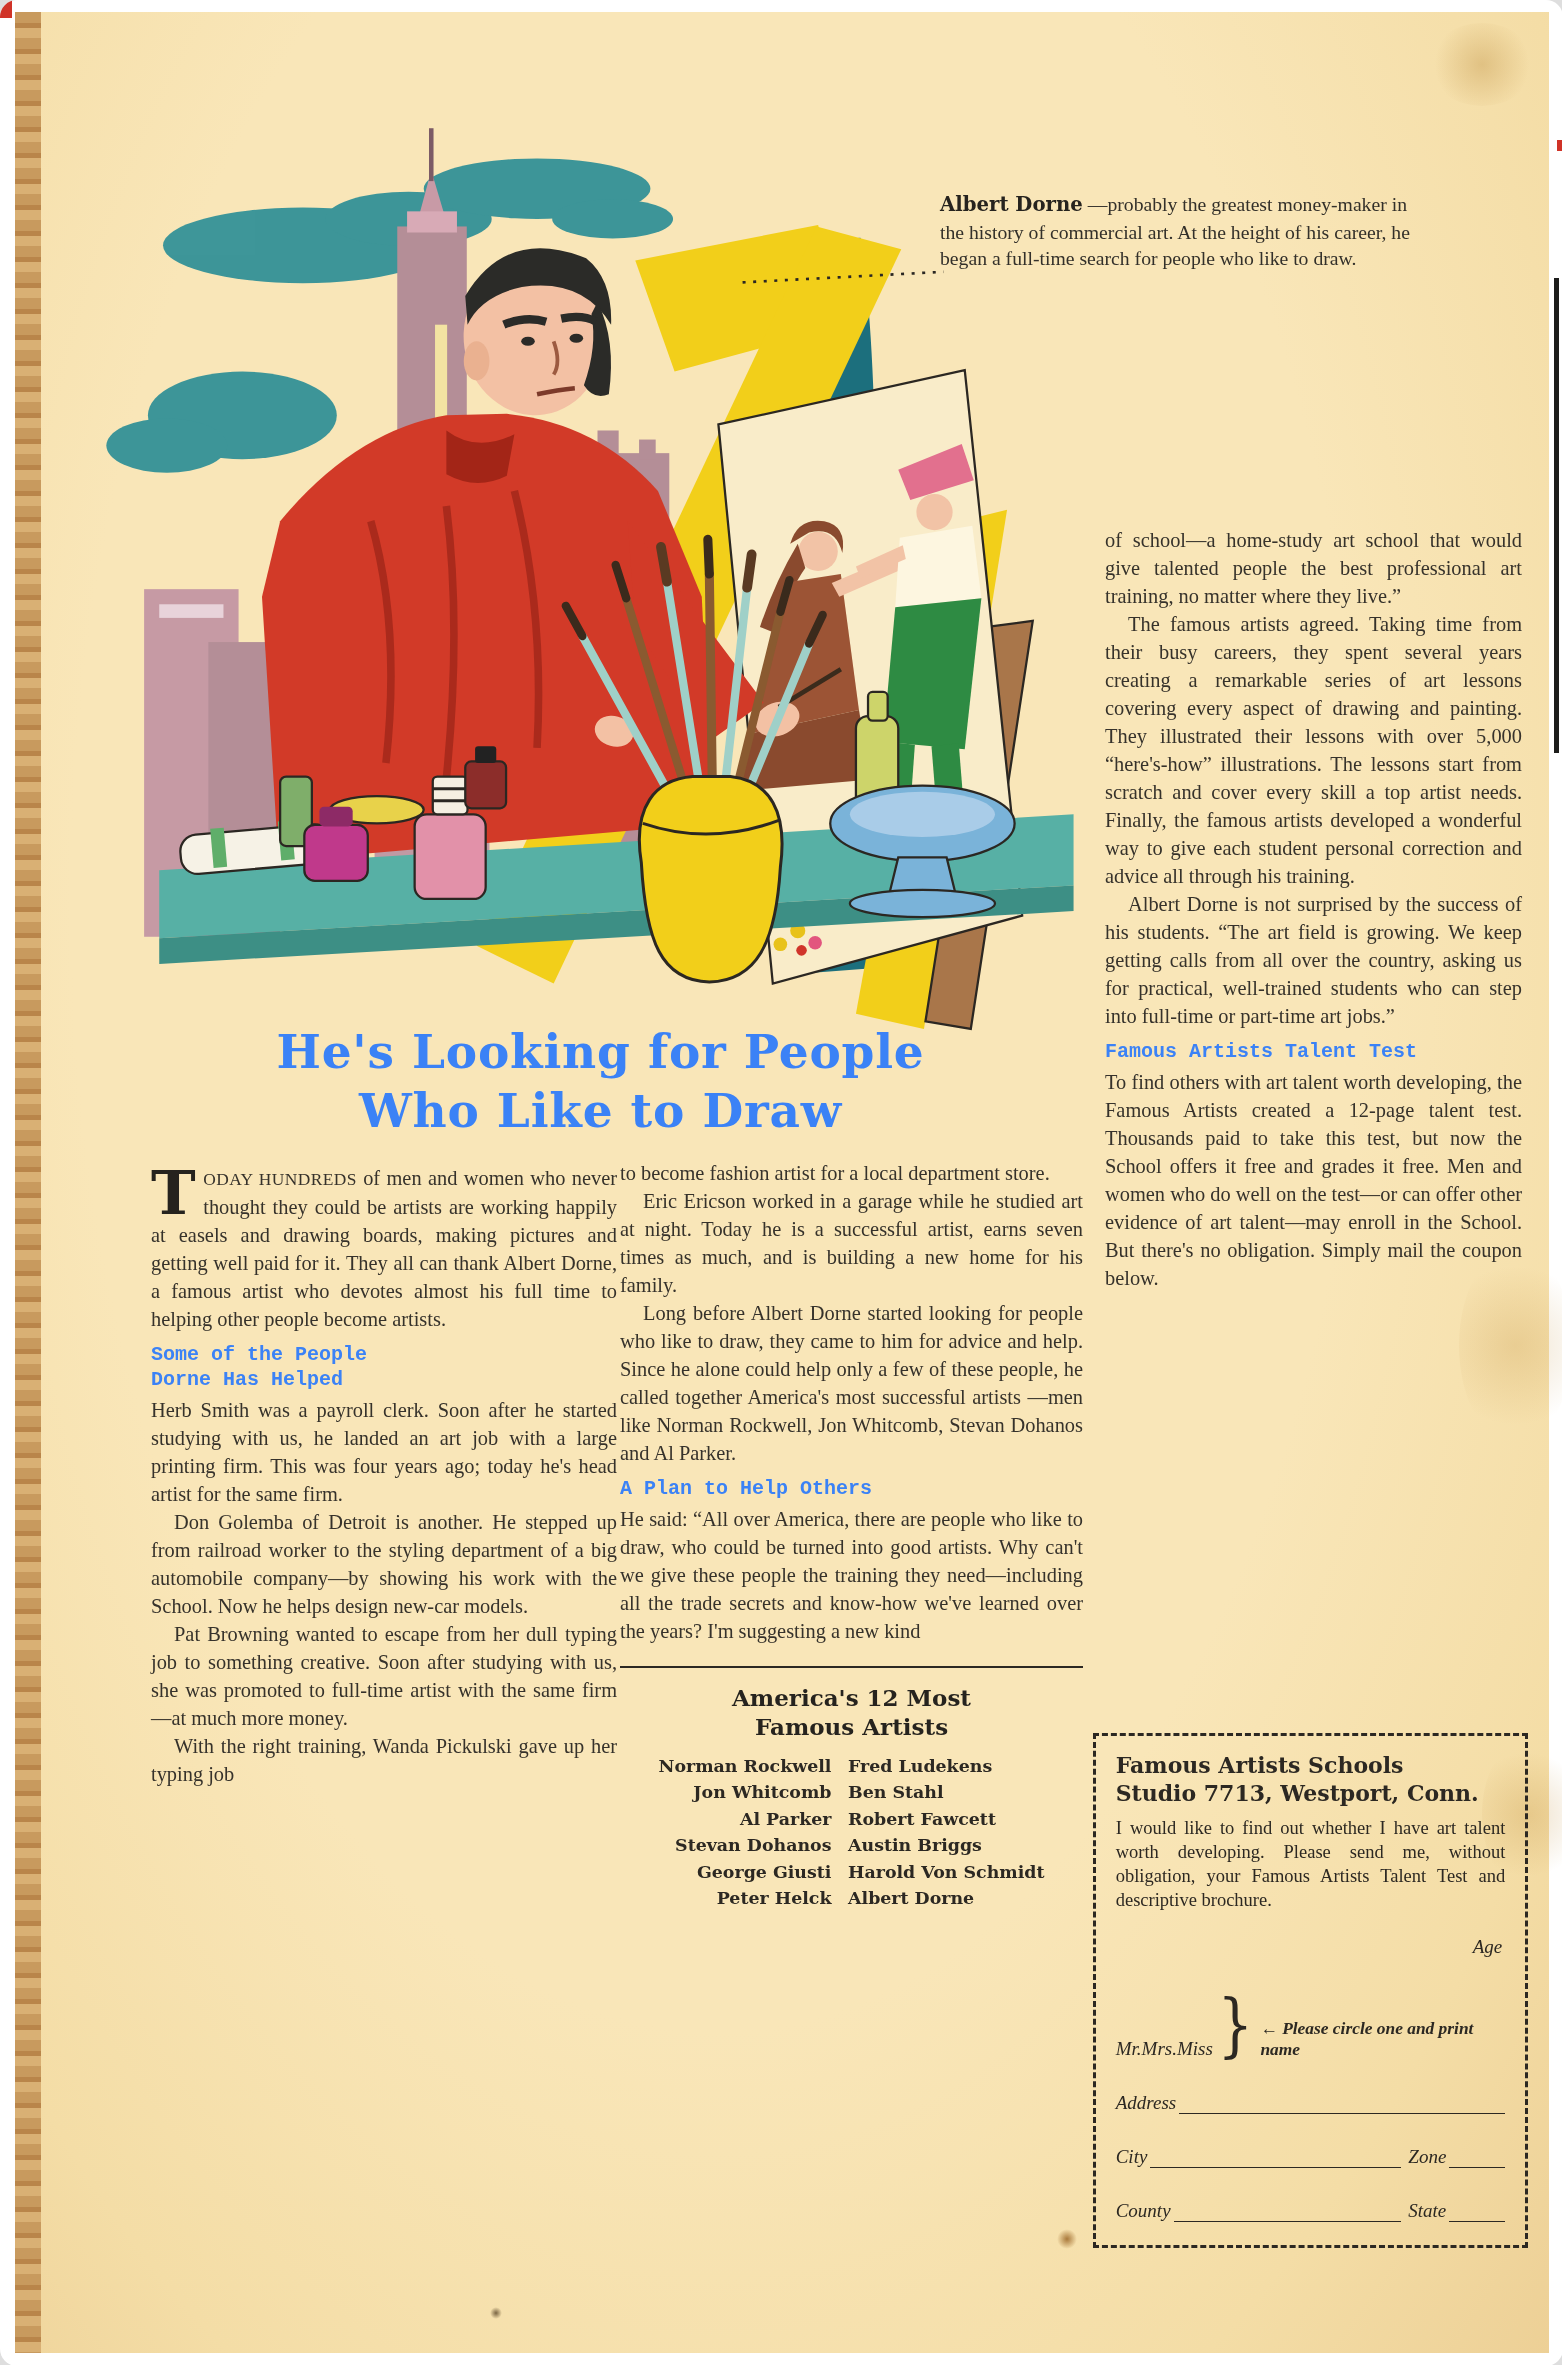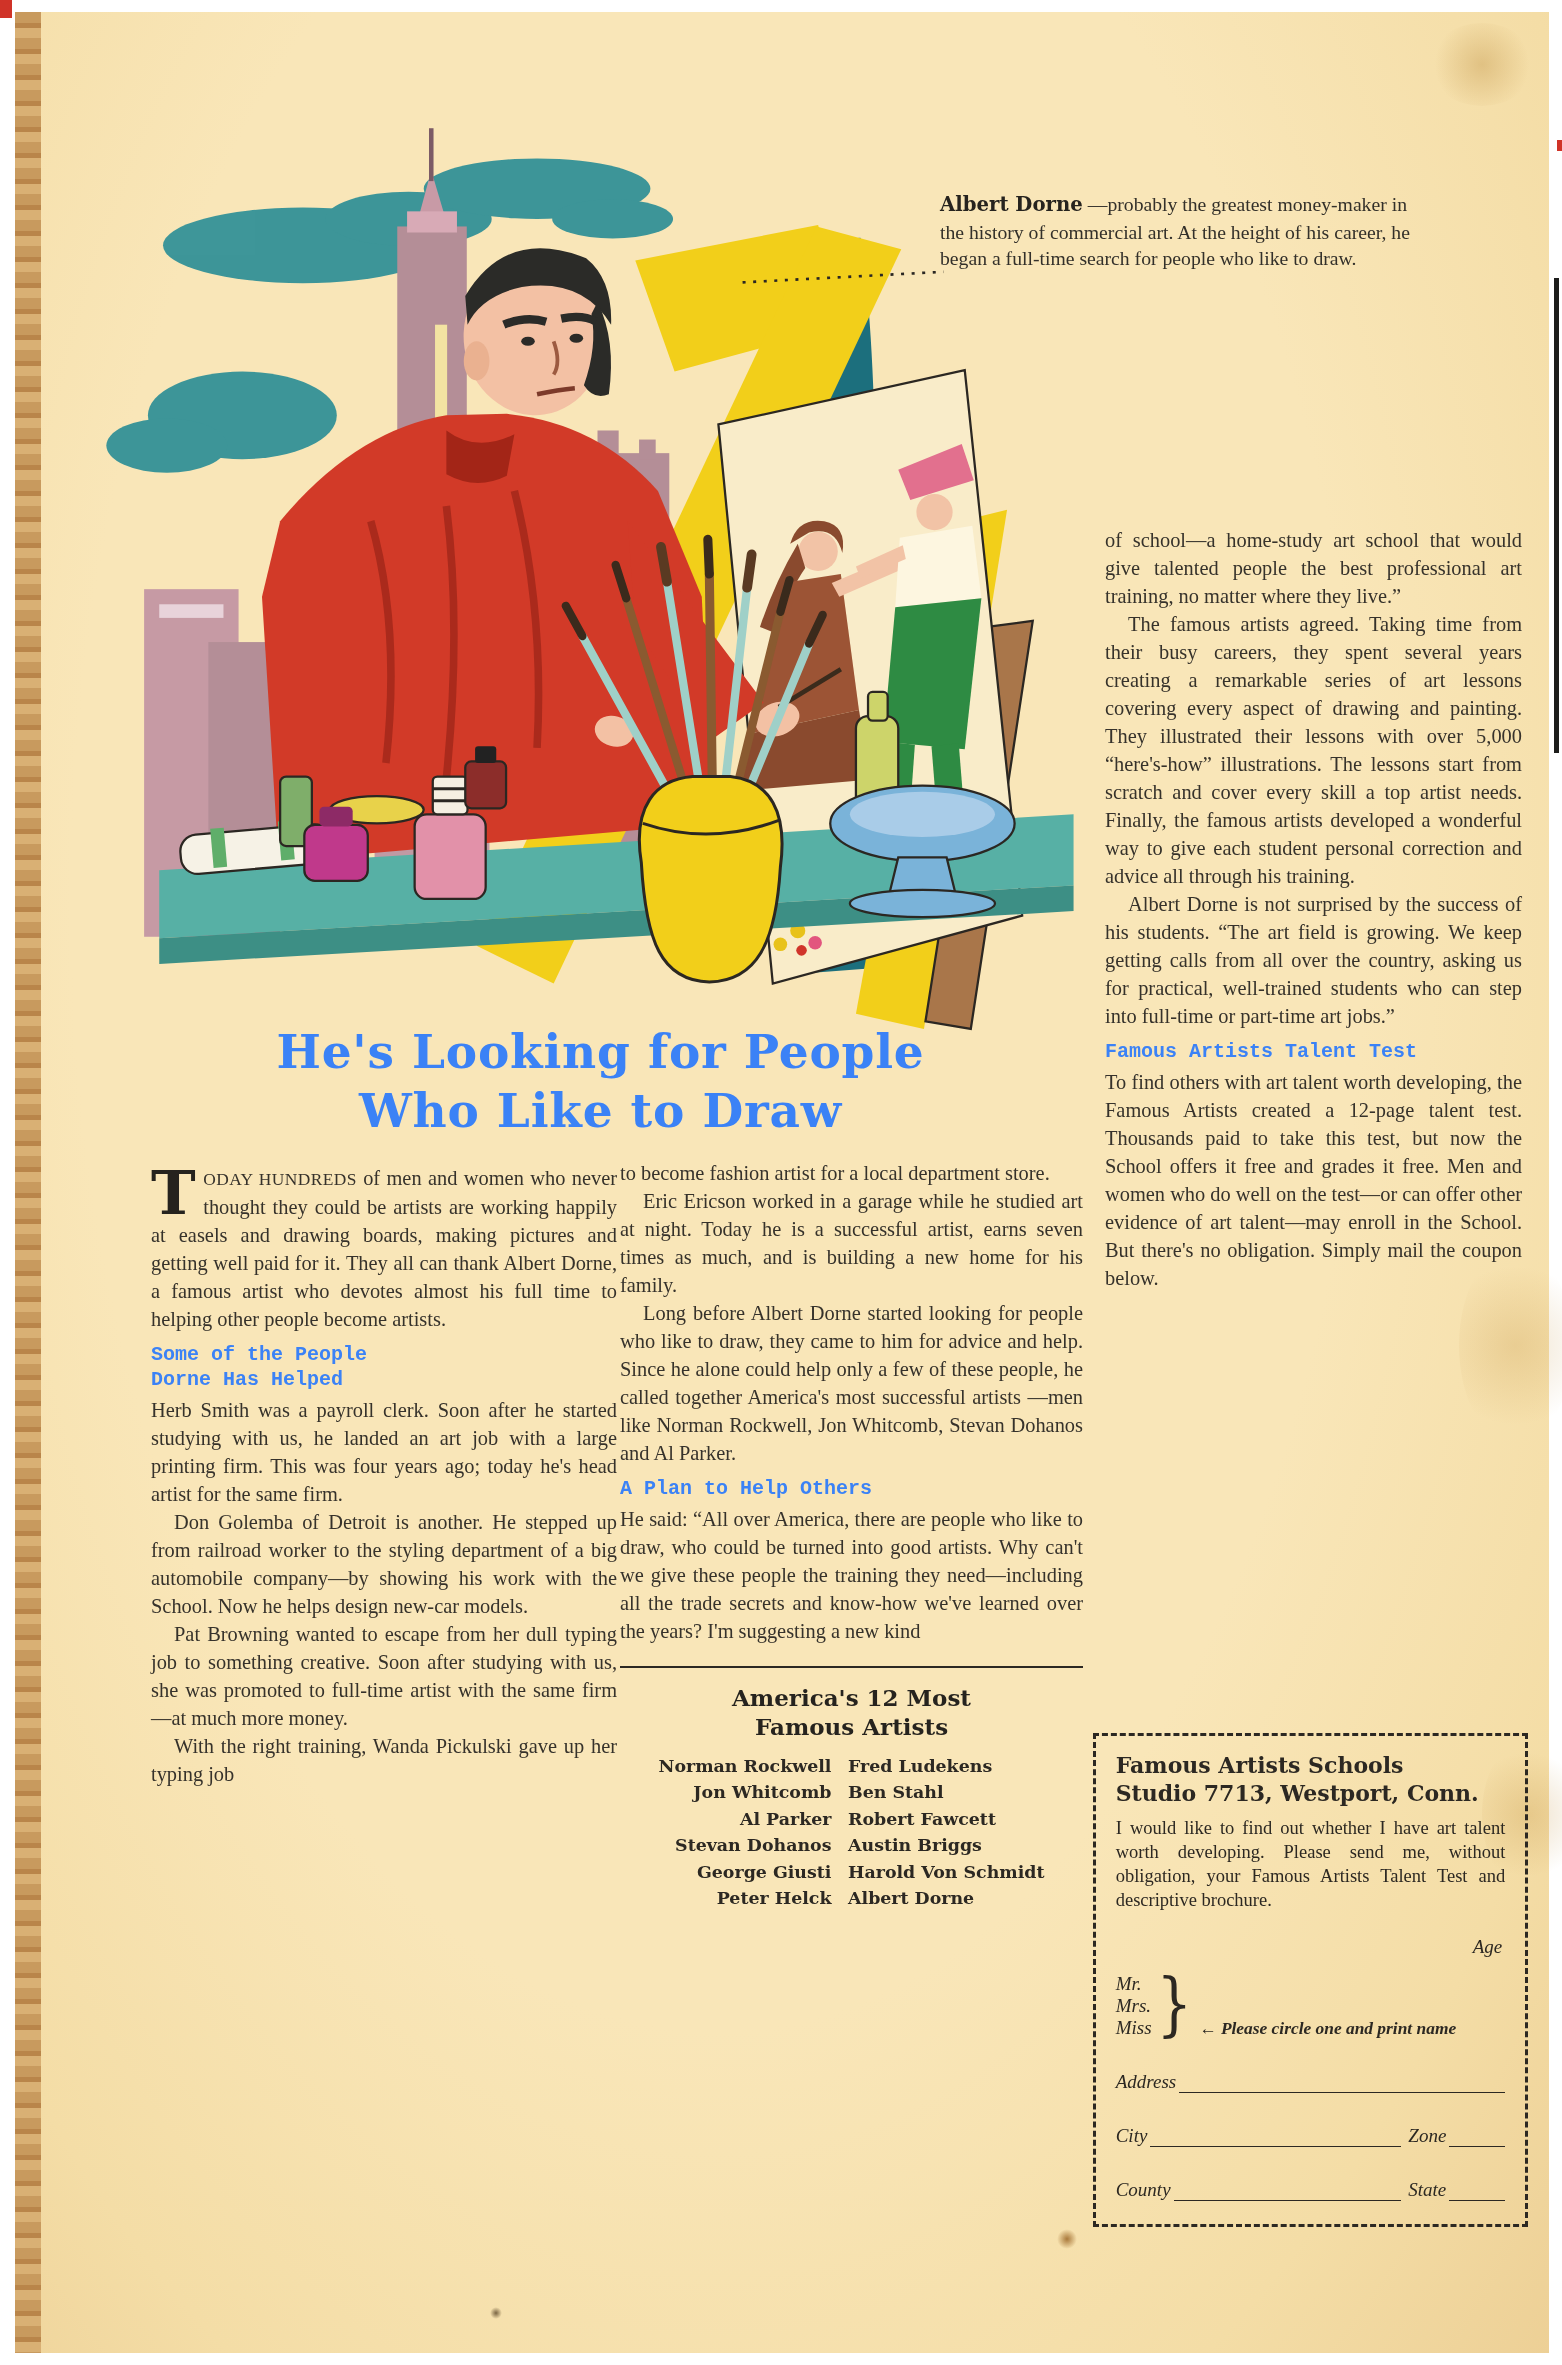--- a/index.html
+++ b/index.html
@@ -1,17 +1,17 @@
 <!DOCTYPE html>
 <html style="font-size:12px"><head>
 <meta charset="utf-8">
 <style>
   html,body{margin:0;padding:0;background:#dedede;}
   #stage{position:relative;width:1563px;height:2366px;background:#ffffff;overflow:hidden;
-         font-family:"Liberation Serif",serif;}
+         font-family:"Liberation Serif",serif;border-radius:17px;}
   
   .page{position:absolute;left:38px;top:12px;width:1511px;height:2341px;
         background:radial-gradient(ellipse at 45% 38%,#f9e6b8 55%,#f4dda6 82%,#edd096 100%);}
   .deckle{position:absolute;left:15px;top:12px;width:26px;height:2341px;
         background:repeating-linear-gradient(180deg,#c89a5e 0 10.6px,#b9854a 10.6px 16px,#d9b074 16px 26px);}
   .stain{position:absolute;border-radius:50%;pointer-events:none;}
   .corner-red{position:absolute;left:0;top:0;width:12px;height:18px;background:#d03328;}
   .tick-red{position:absolute;left:1557px;top:140px;width:5.3px;height:10.6px;background:#d03328;}
   .right-bar{position:absolute;left:1554px;top:278px;width:5.3px;height:475px;background:#1d1d1b;}
 
@@ -42,21 +42,21 @@
                 font-family:"DejaVu Serif",serif;font-weight:bold;font-size:17.4px;line-height:26.5px;color:#2c2822;}
   .a-left{text-align:right;}
   .a-right{text-align:left;}
 
   
   .coupon{position:absolute;left:1093px;top:1733px;width:435px;box-sizing:border-box;z-index:5;
           border:3.8px dashed #2c2822;padding:15px 19.7px 23px;color:#2c2822;}
   .coupon-head{font-family:"DejaVu Serif",serif;font-weight:bold;font-size:22px;line-height:28px;}
   .coupon-body{font:18.5px/24px "Liberation Serif",serif;text-align:justify;margin-top:9px;}
   .names-row{display:flex;align-items:flex-end;margin-top:23px;}
-  .titles{display:flex;flex-direction:column;font-style:italic;font-size:19px;line-height:22px;}
+  .titles{display:flex;font-style:italic;font-size:19px;line-height:22px;}
   .brace{font-family:"DejaVu Serif",serif;font-size:70px;line-height:70px;font-weight:400;
          transform:scaleX(.8);margin:0 3px 0 0;}
   .name-col{flex:1;}
   .name-line{display:flex;align-items:flex-end;flex-direction:column;}
   .fill{flex:1;border-bottom:1.5px solid #2c2822;height:19.7px;}
   .fill.short{flex:0 0 56px;}
   .age-label{font-style:italic;font-size:19px;padding:0 3px;}
   .circle-note{font-style:italic;font-weight:bold;font-size:17.4px;margin-top:3px;}
   .field-row{display:flex;align-items:flex-end;margin-top:32px;font-style:italic;font-size:19px;}
   .field-row .flabel{padding-right:3px;}

